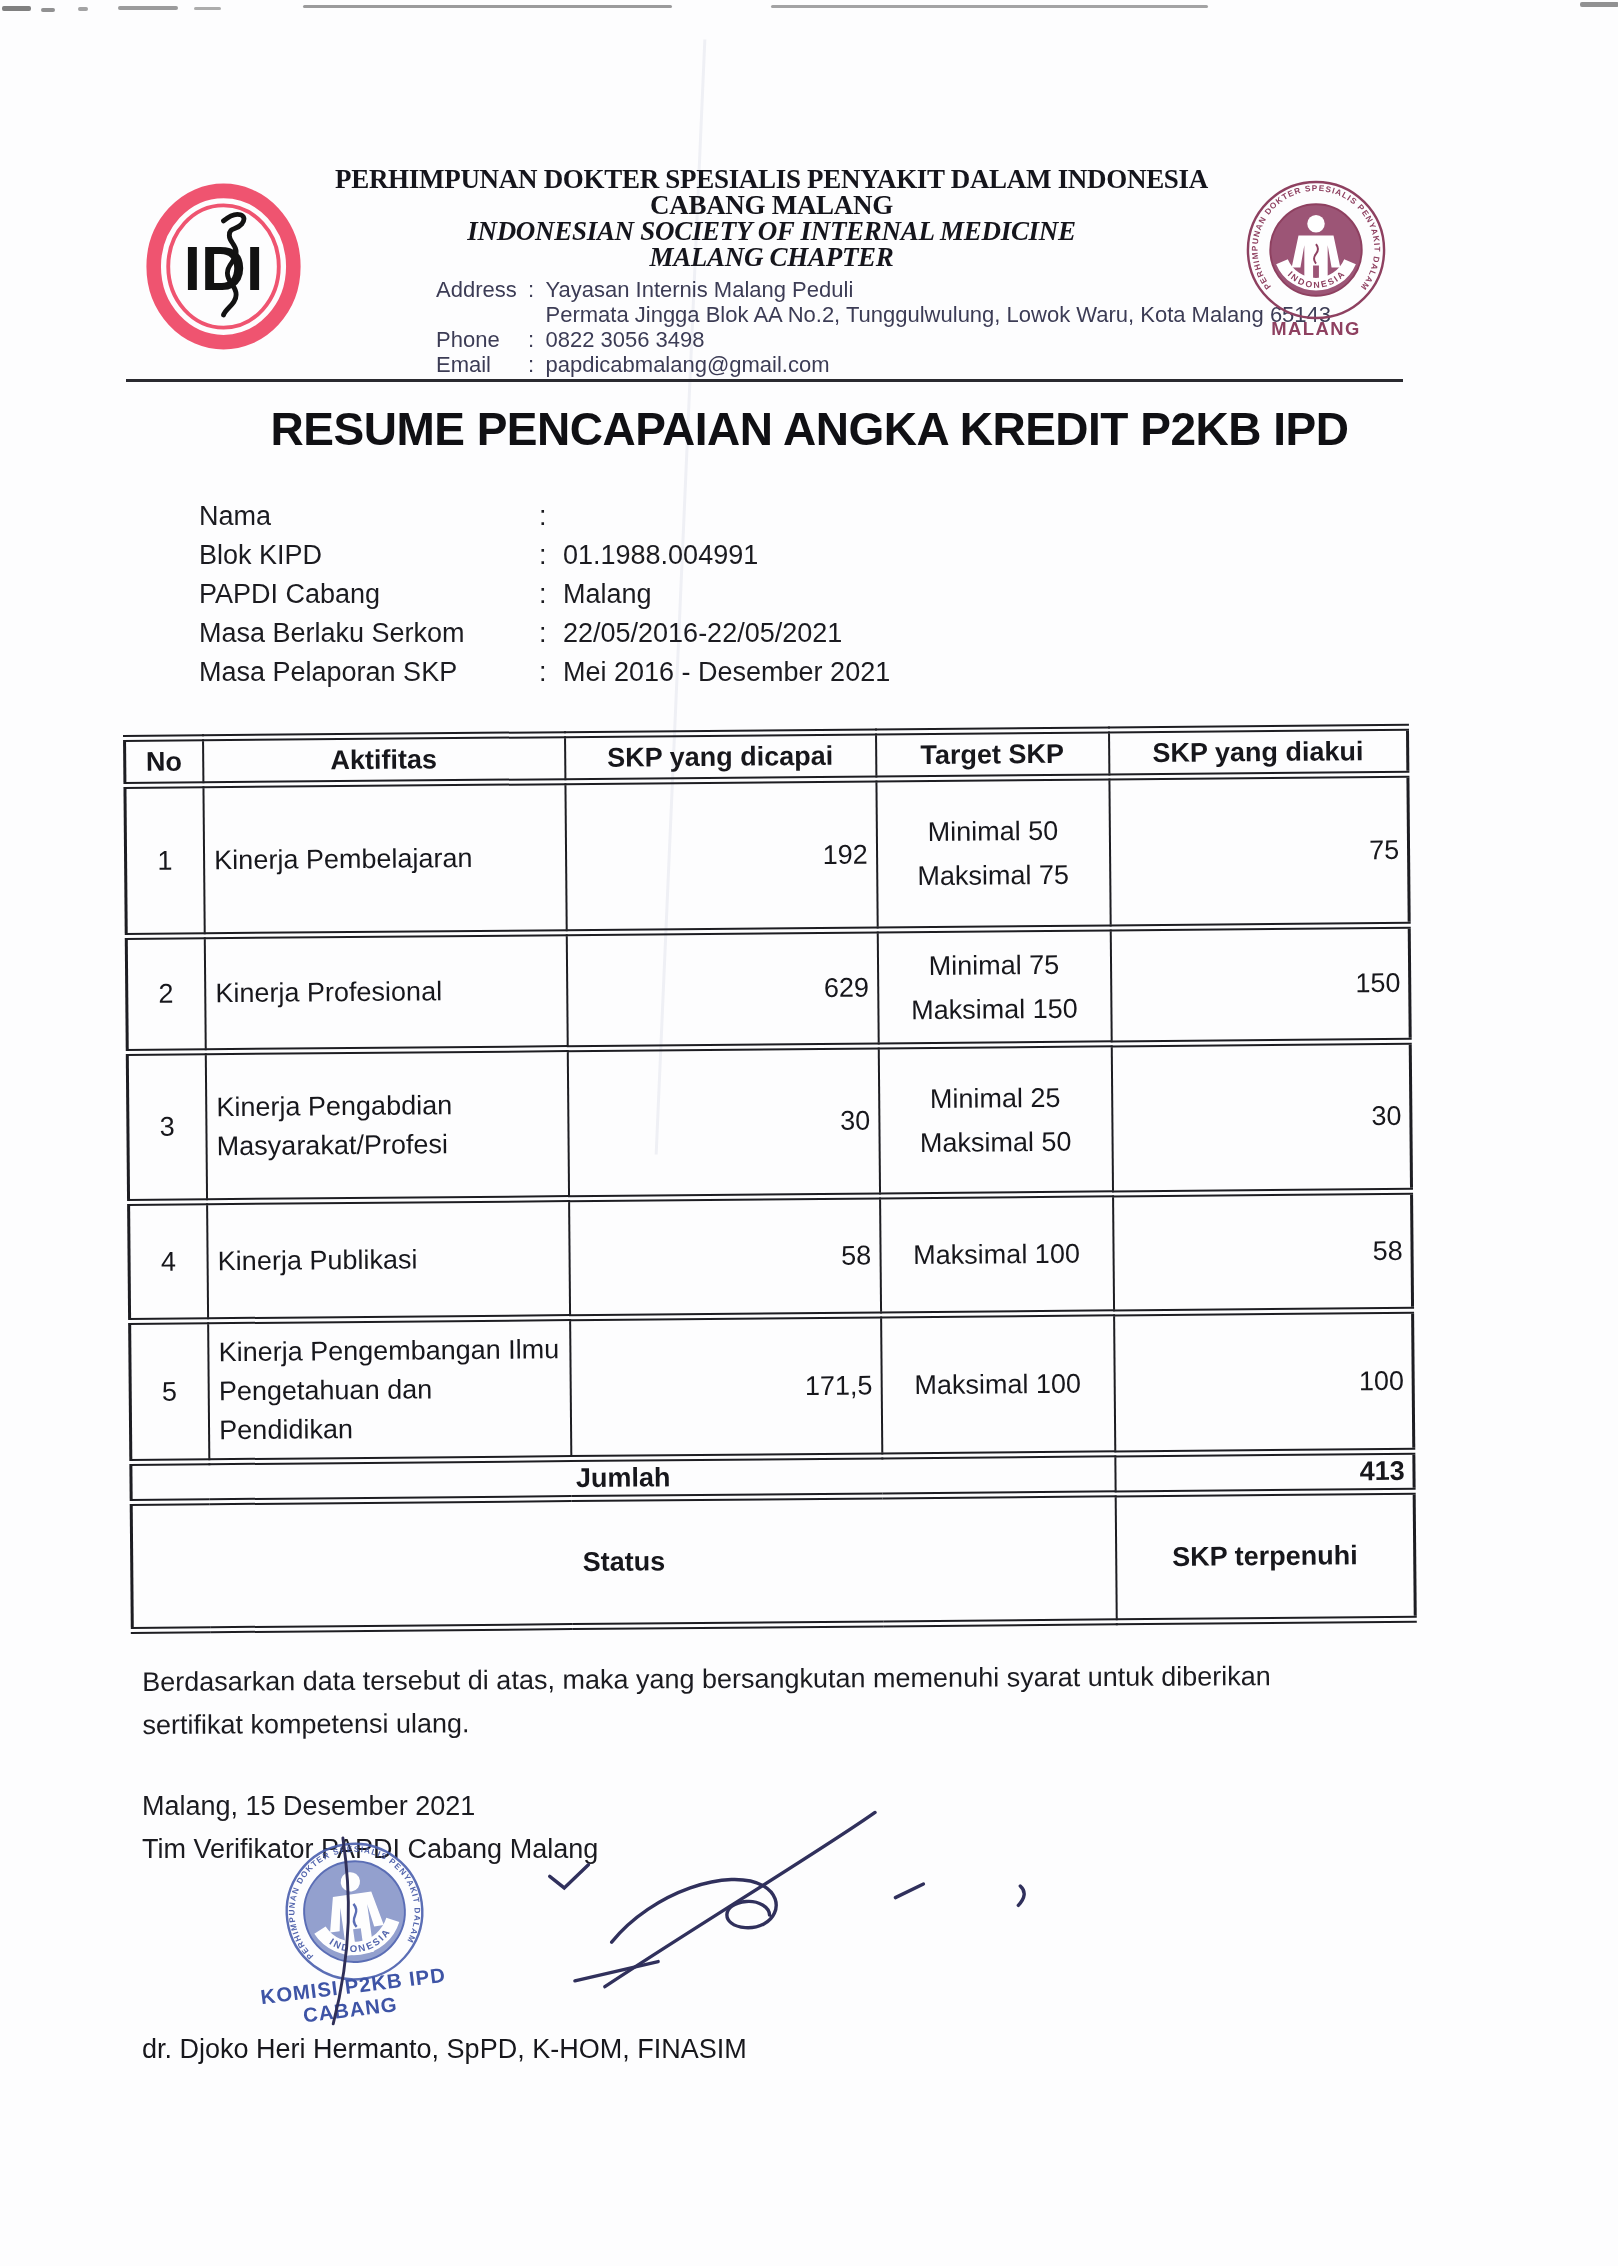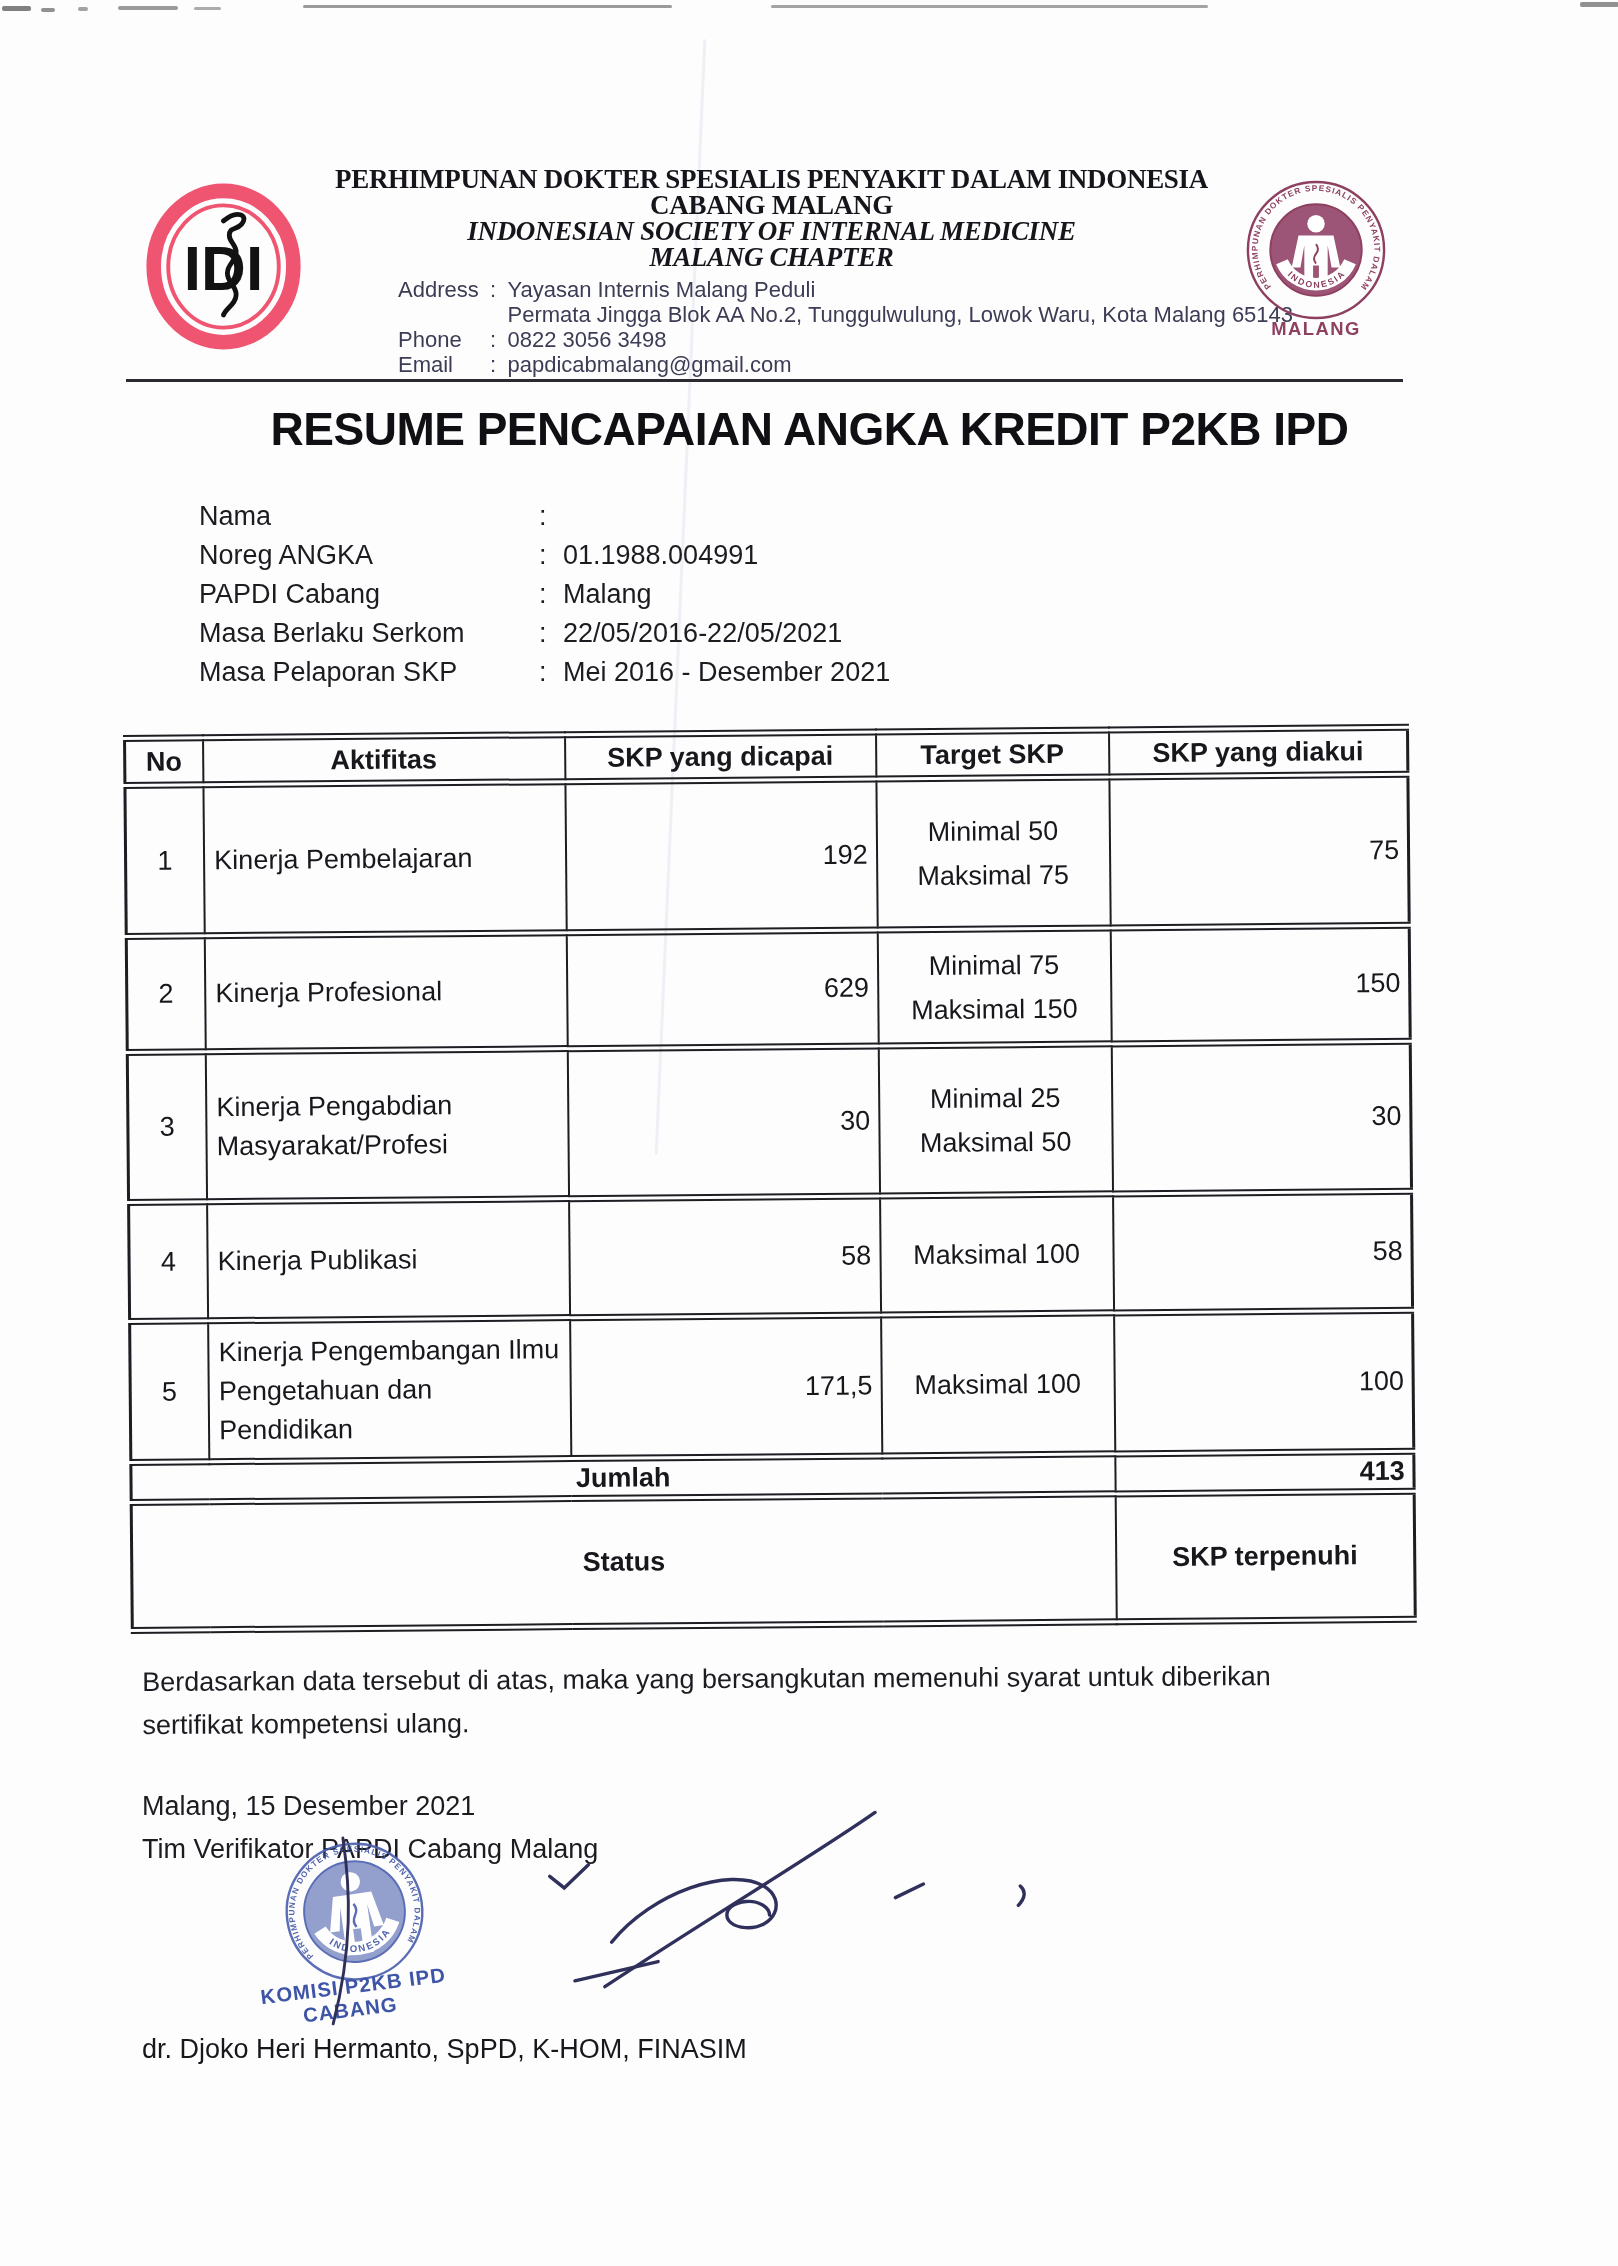--- a/index.html
+++ b/index.html
@@ -12,21 +12,21 @@
   
   .dash{position:absolute;background:#4a4a4a;border-radius:1.9px;}
   .crease{position:absolute;left:679px;top:39px;width:2.9px;height:1116px;
     background:rgba(120,130,165,0.10);transform:rotate(2.5deg);}
   
   .org-block{left:291px;top:166px;width:961px;text-align:center;color:#15151c;font-family:Liberation Serif, serif;}
   .org-l{font-size:27px;font-weight:bold;line-height:26px;letter-spacing:-0.3px;white-space:nowrap;}
   .org-l.it{font-style:italic;}
   .addr-block{left:398px;top:277px;font-size:22px;line-height:25px;color:#3c3c55;}
   .addr-row{display:flex;white-space:nowrap;}
-  .addr-label{width:92px;}
+  .addr-label{width:92px;margin-left:38px;}
   .addr-colon{width:17.5px;}
   .hr-line{left:126px;top:379px;width:1277px;height:2.9px;background:#2a2a30;}
   .doc-title{left:0;top:402px;width:1619px;text-align:center;font-size:46px;
     font-weight:bold;letter-spacing:-0.5px;color:#101014;}
   
   .info-block{left:199px;top:497px;font-size:27px;line-height:39px;color:#1b1b20;}
   .info-row{display:flex;white-space:nowrap;}
   .info-label{width:340px;}
   .info-colon{width:24px;}
   
@@ -140,21 +140,21 @@
   <div class="abs hr-line"></div>
 
   <div class="abs doc-title">RESUME PENCAPAIAN ANGKA KREDIT P2KB IPD</div>
 
   <div class="abs info-block">
     <div class="info-row">
       <span class="info-label">Nama</span>
       <span class="info-colon">:</span>
     </div>
     <div class="info-row">
-      <span class="info-label">Noreg ANGKA</span>
+      <span class="info-label">Blok KIPD</span>
       <span class="info-colon">:</span>
       <span>01.1988.004991</span>
     </div>
     <div class="info-row">
       <span class="info-label">PAPDI Cabang</span>
       <span class="info-colon">:</span>
       <span>Malang</span>
     </div>
     <div class="info-row">
       <span class="info-label">Masa Berlaku Serkom</span>

